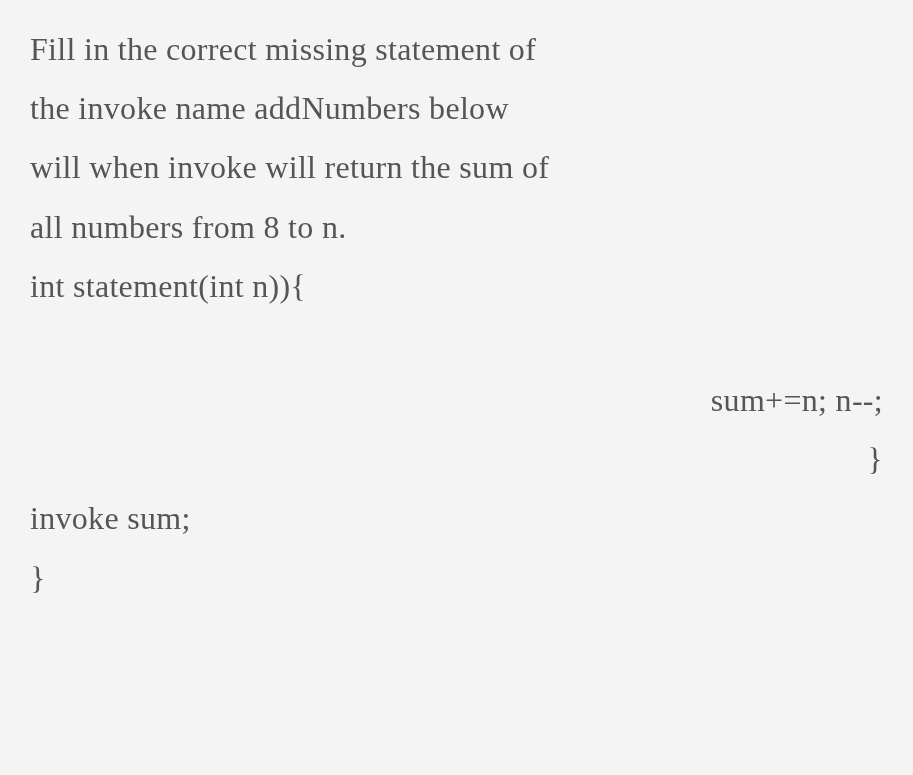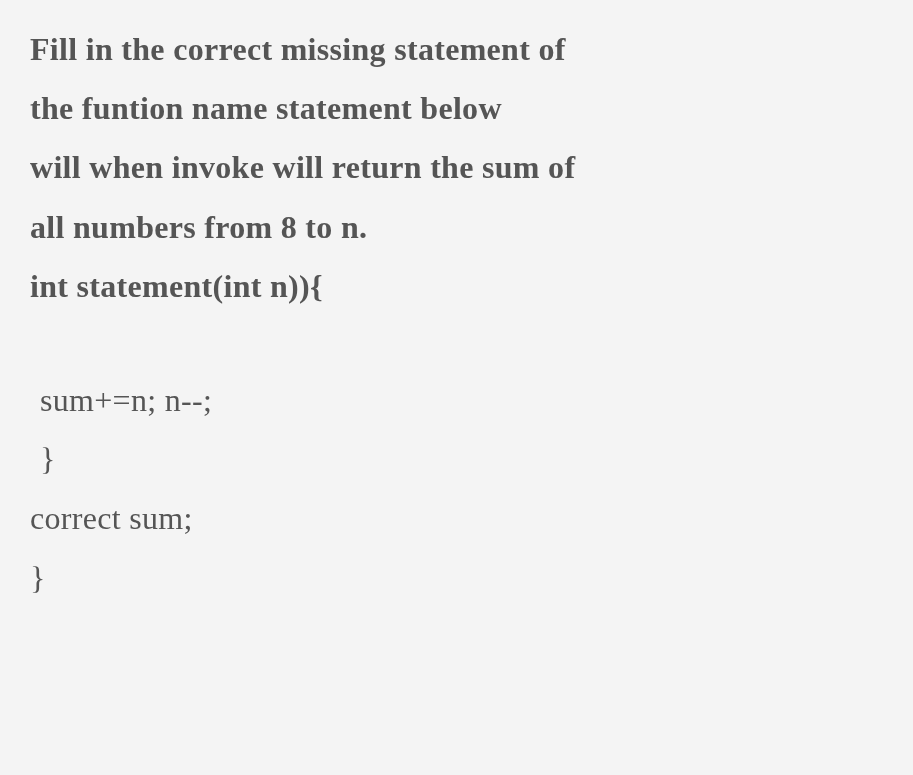--- a/index.html
+++ b/index.html
@@ -14,40 +14,40 @@
       padding: 20px 30px;
       width: 913px;
       height: 775px;
       font-size: 32px;
       line-height: 1.85;
       font-weight: 300;
     }
     .question-text {
       color: #555;
       letter-spacing: 0.3px;
-      font-weight: bold;
     }
     .code-line {
       color: #555;
       letter-spacing: 0.3px;
     }
     .indent {
       padding-left: 10px;
+      text-align: right;
     }
     .gap {
       height: 55px;
     }
   </style>
 </head>
 <body>
 
 <div class="question-text">Fill in the correct missing statement of</div>
-<div class="question-text">the funtion name statement below</div>
+<div class="question-text">the invoke name addNumbers below</div>
 <div class="question-text">will when invoke will return the sum of</div>
 <div class="question-text">all numbers from 8 to n.</div>
 <div class="question-text">int statement(int n)){</div>
 
 <div class="gap"></div>
 
 <div class="code-line indent">sum+=n; n--;</div>
 <div class="code-line indent">}</div>
-<div class="code-line">correct sum;</div>
+<div class="code-line">invoke sum;</div>
 <div class="code-line">}</div>
 
 </body></html>

